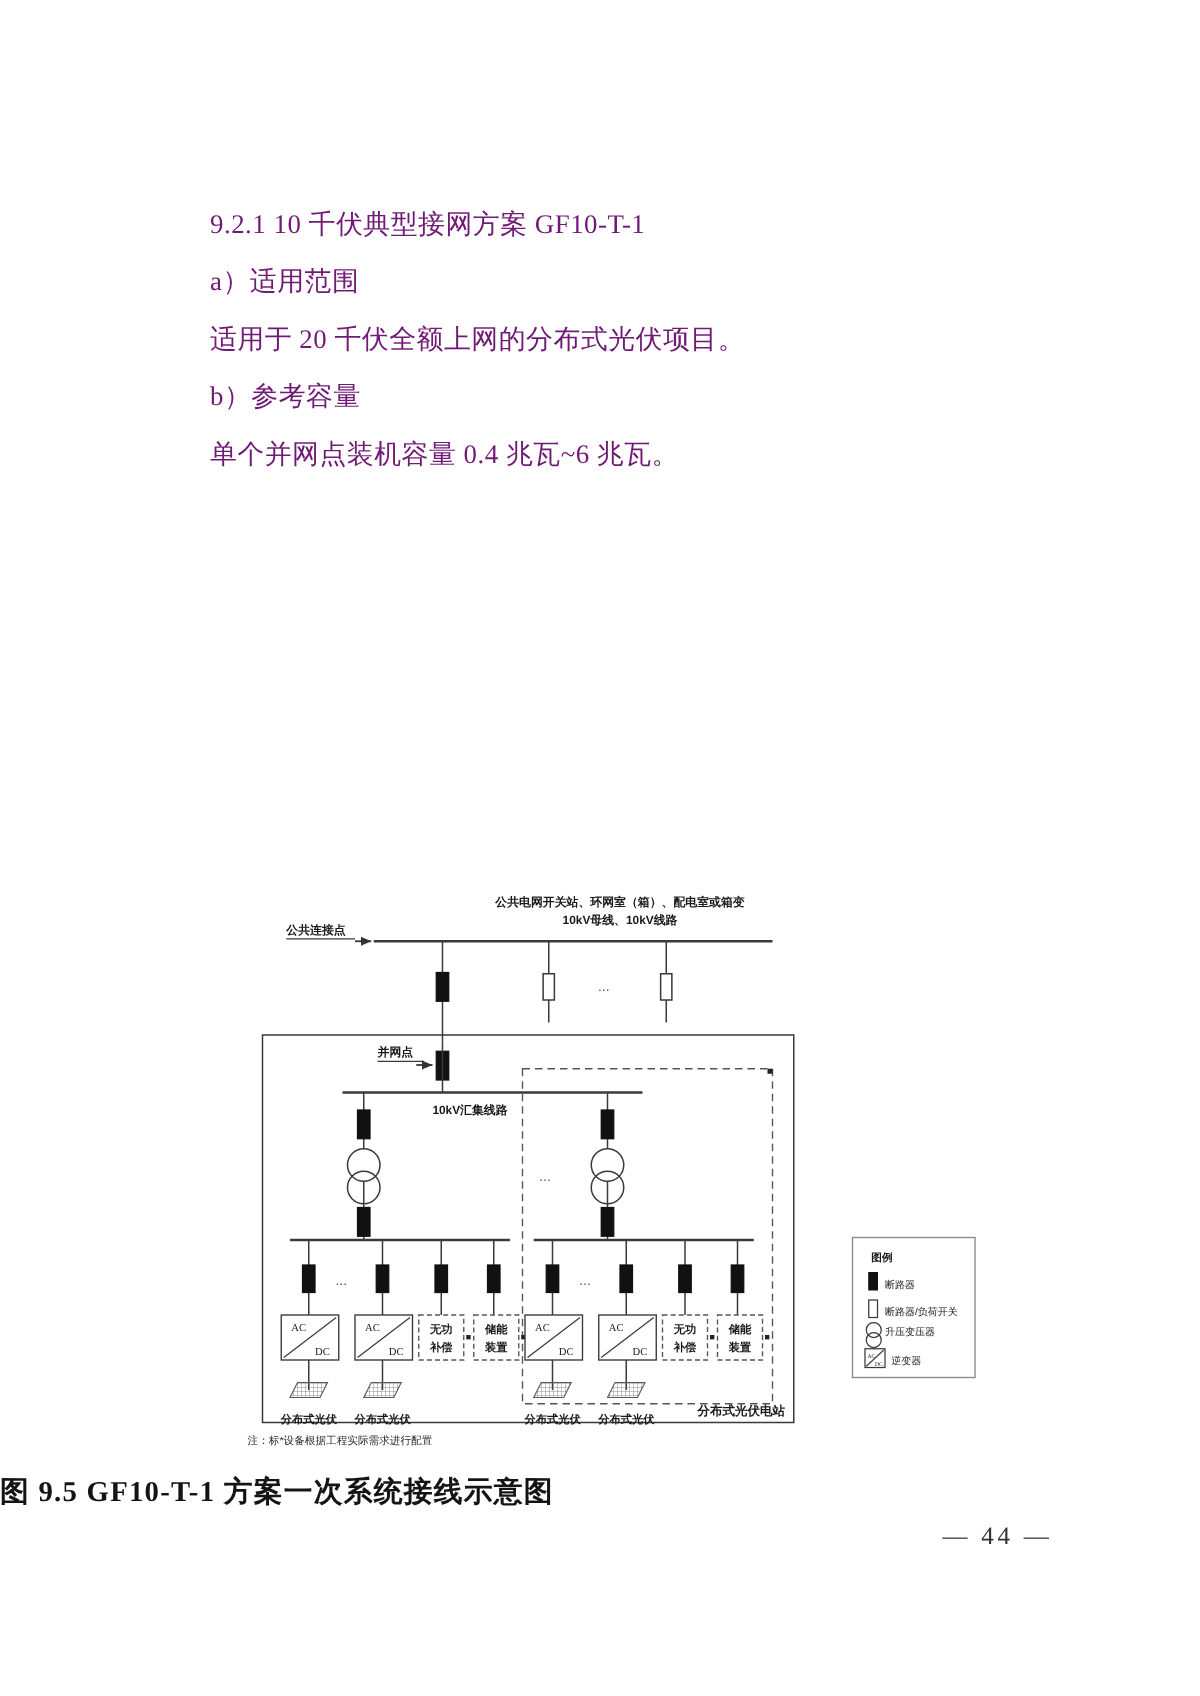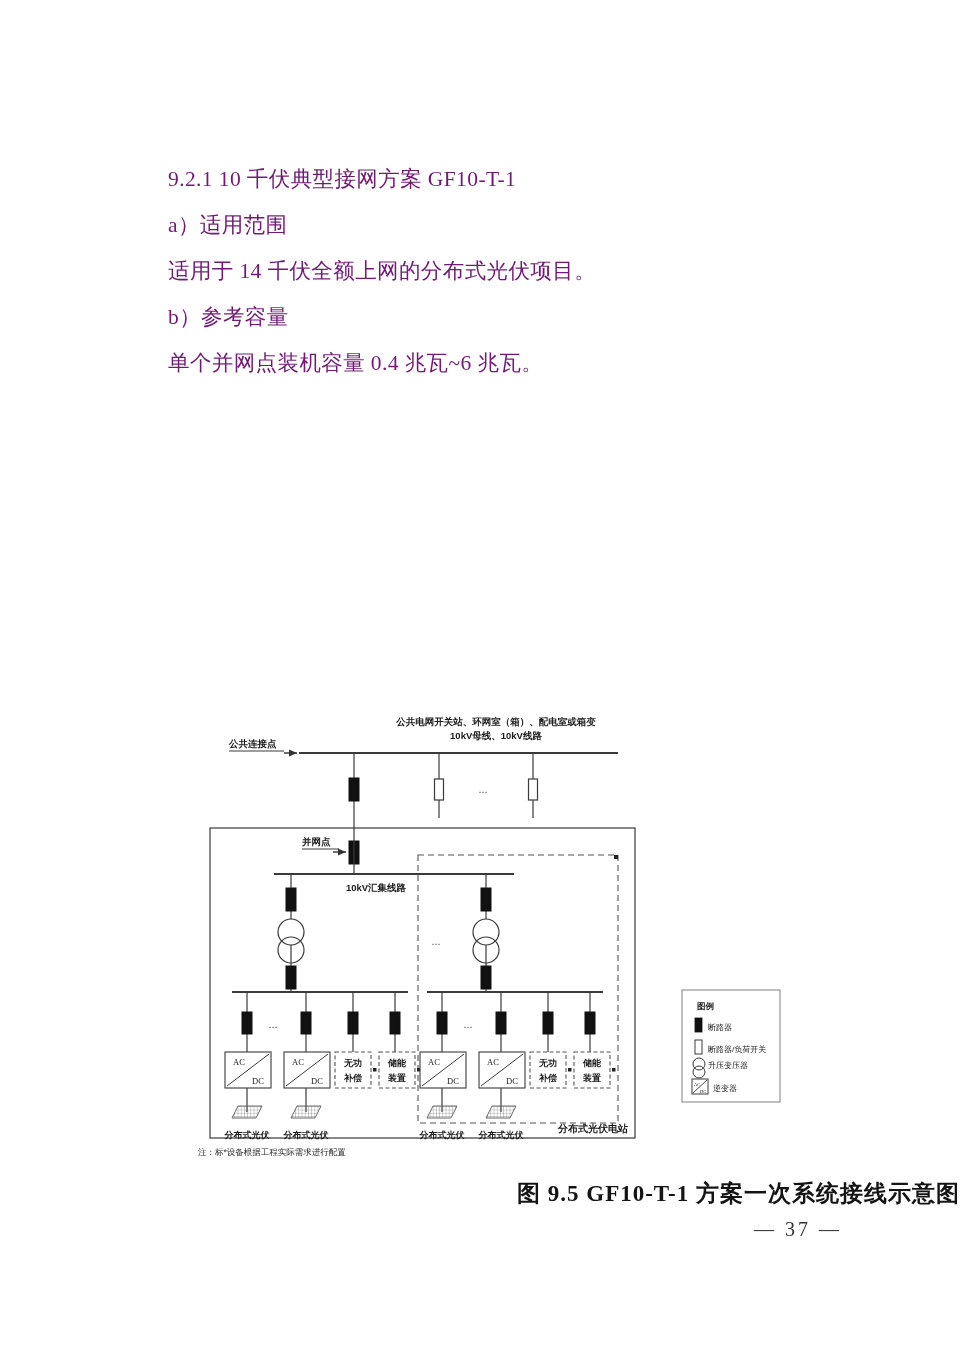--- a/index.html
+++ b/index.html
@@ -53,42 +53,42 @@
     inset: 0;
   }
   .fig-canvas svg { display: block; }
 
   
   .caption {
     position: absolute;
     left: 0;
     top: 1178px;
     width: 960px;
-    text-align: right;
+    text-align: left;
     font-size: 23px;
     font-weight: bold;
     letter-spacing: 1px;
     color: #141414;
   }
   .folio {
     position: absolute;
     right: 118px;
     top: 1218px;
     font-size: 20px;
     letter-spacing: 3px;
     color: #333;
   }
 </style>
 </head>
 <body>
 
 <div class="page-body">
   <p class="para">9.2.1 10 千伏典型接网方案 GF10-T-1</p>
   <p class="para">a）适用范围</p>
-  <p class="para">适用于 14 千伏全额上网的分布式光伏项目。</p>
+  <p class="para">适用于 20 千伏全额上网的分布式光伏项目。</p>
   <p class="para">b）参考容量</p>
   <p class="para">单个并网点装机容量 0.4 兆瓦~6 兆瓦。</p>
 </div>
 
 <div class="figure">
   <div class="fig-canvas">
     <svg width="600" height="460" viewBox="0 0 600 460" xmlns="http://www.w3.org/2000/svg">
       <defs>
         <marker id="arrowSmall" markerWidth="7" markerHeight="7" refX="6" refY="2.6" orient="auto">
           <path d="M0,0 L6,2.6 L0,5.2 z" fill="#333"></path>
@@ -250,13 +250,13 @@
         <line x1="497" y1="393" x2="511" y2="380" stroke="#3a3a3a" stroke-width="0.9"></line>
         <text x="498" y="386" font-family="'Liberation Serif',serif" font-size="4.5" fill="#1a1a1a">AC</text>
         <text x="504" y="393" font-family="'Liberation Serif',serif" font-size="4.5" fill="#1a1a1a">DC</text>
         <text x="517" y="391" font-family="'Liberation Sans',sans-serif" font-size="8" fill="#1a1a1a">逆变器</text>
       </g>
     </svg>
   </div>
 </div>
 
 <div class="caption">图 9.5    GF10-T-1 方案一次系统接线示意图</div>
-<div class="folio">— 37 —</div>
+<div class="folio">— 44 —</div>
 
 </body></html>

